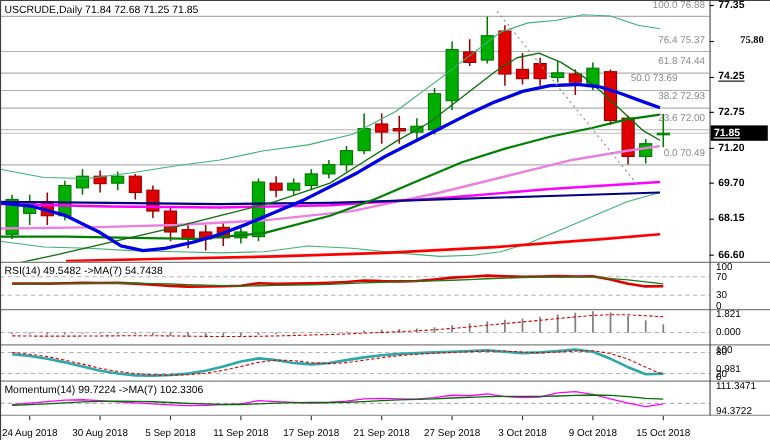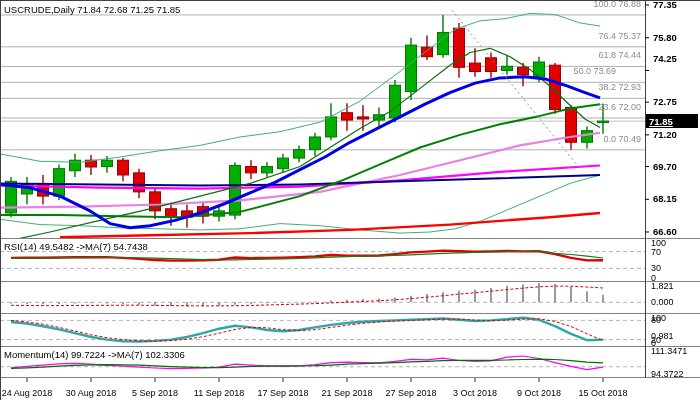--- a/index.html
+++ b/index.html
@@ -232,22 +232,22 @@
       <div class="lbl " style="left: 651px; top: 286px;">1.821</div>
       <div class="lbl " style="left: 651px; top: 291.904px; margin-top: 44px;">0.981</div>
       <div class="lbl " style="left: 651px; top: 302.303px;">0.000</div>
       <div class="lbl " style="left: 651px; top: 318px;">100</div>
       <div class="lbl " style="left: 651px; top: 320.4px;">80</div>
       <div class="lbl " style="left: 651px; top: 339.6px;">20</div>
       <div class="lbl " style="left: 651px; top: 343px;">0</div>
       <div class="lbl " style="left: 651px; top: 351px;">111.3471</div>
       <div class="lbl " style="left: 651px; top: 374px;">94.3722</div>
       <div class="lbl pricelbl" style="left: 653px; top: 5px;">77.35</div>
-      <div class="lbl pricelbl" style="left: 653px; top: 37.7298px;">75.80</div>
-      <div class="lbl pricelbl" style="left: 653px; top: 59px;">74.25</div>
+      <div class="lbl pricelbl" style="left: 673px; top: 37.7298px; font-family: Liberation Serif, serif;">75.80</div>
+      <div class="lbl pricelbl" style="left: 653px; top: 70px; text-decoration: underline;">74.25</div>
       <div class="lbl pricelbl" style="left: 653px; top: 102.134px;">72.75</div>
       <div class="lbl pricelbl" style="left: 653px; top: 134.863px;">71.20</div>
       <div class="lbl pricelbl" style="left: 653px; top: 166.537px;">69.70</div>
       <div class="lbl pricelbl" style="left: 653px; top: 199.267px;">68.15</div>
       <div class="lbl pricelbl" style="left: 653px; top: 231.997px;">66.60</div>
       <div class="lbl datelbl" style="left: 27px; top: 389px;">24 Aug 2018</div>
       <div class="lbl datelbl" style="left: 91px; top: 389px;">30 Aug 2018</div>
       <div class="lbl datelbl" style="left: 155px; top: 389px;">5 Sep 2018</div>
       <div class="lbl datelbl" style="left: 219px; top: 389px;">11 Sep 2018</div>
       <div class="lbl datelbl" style="left: 283px; top: 389px;">17 Sep 2018</div>

